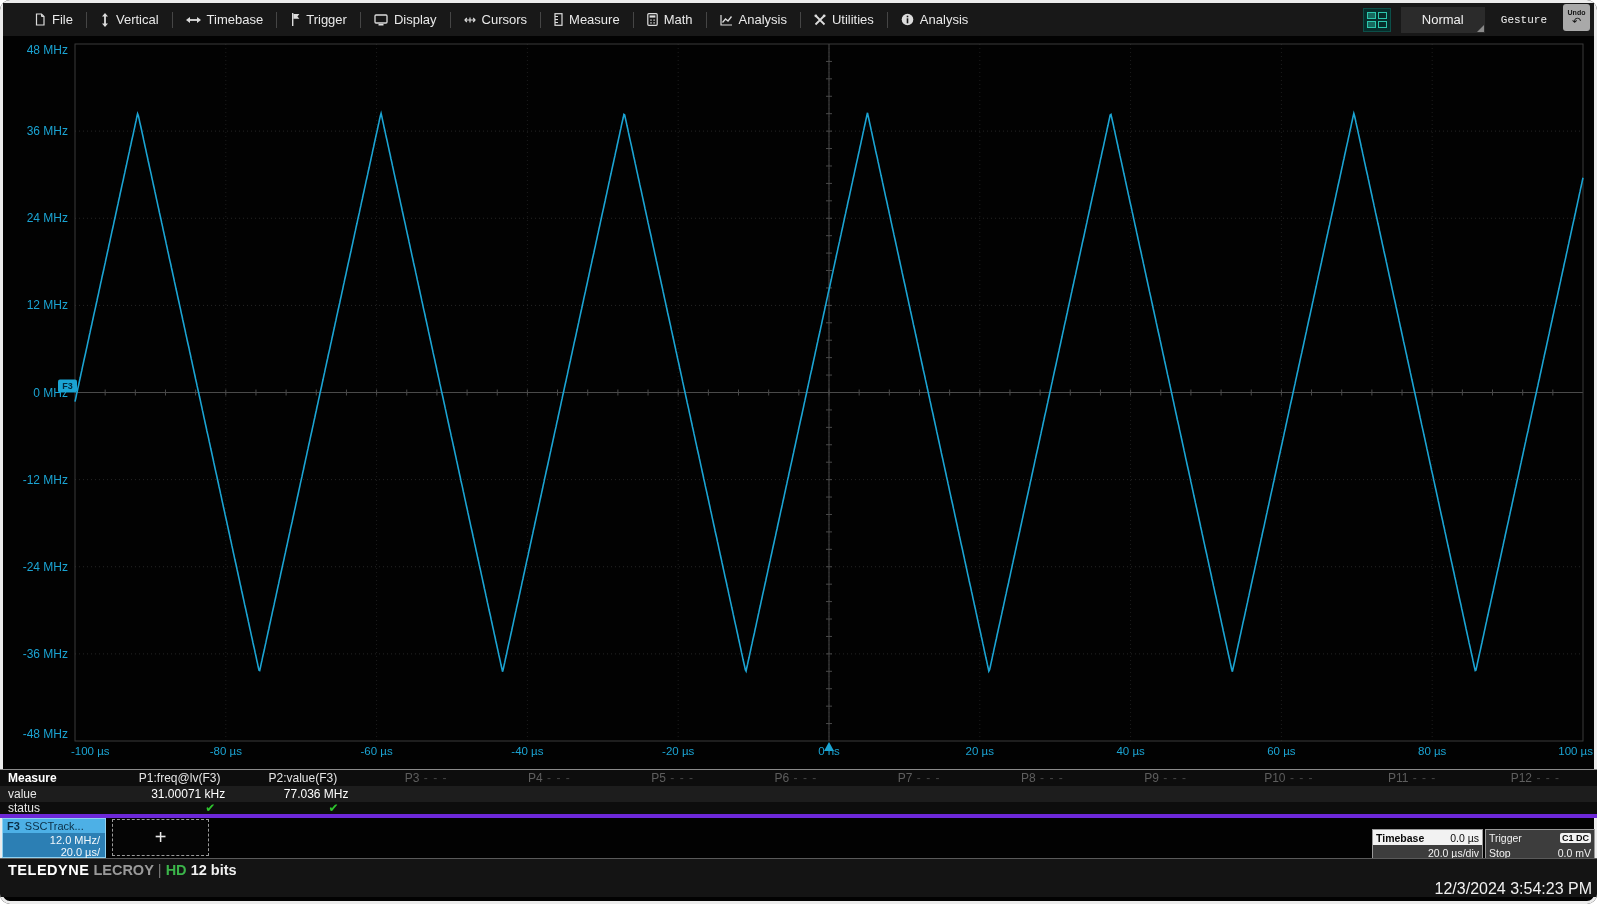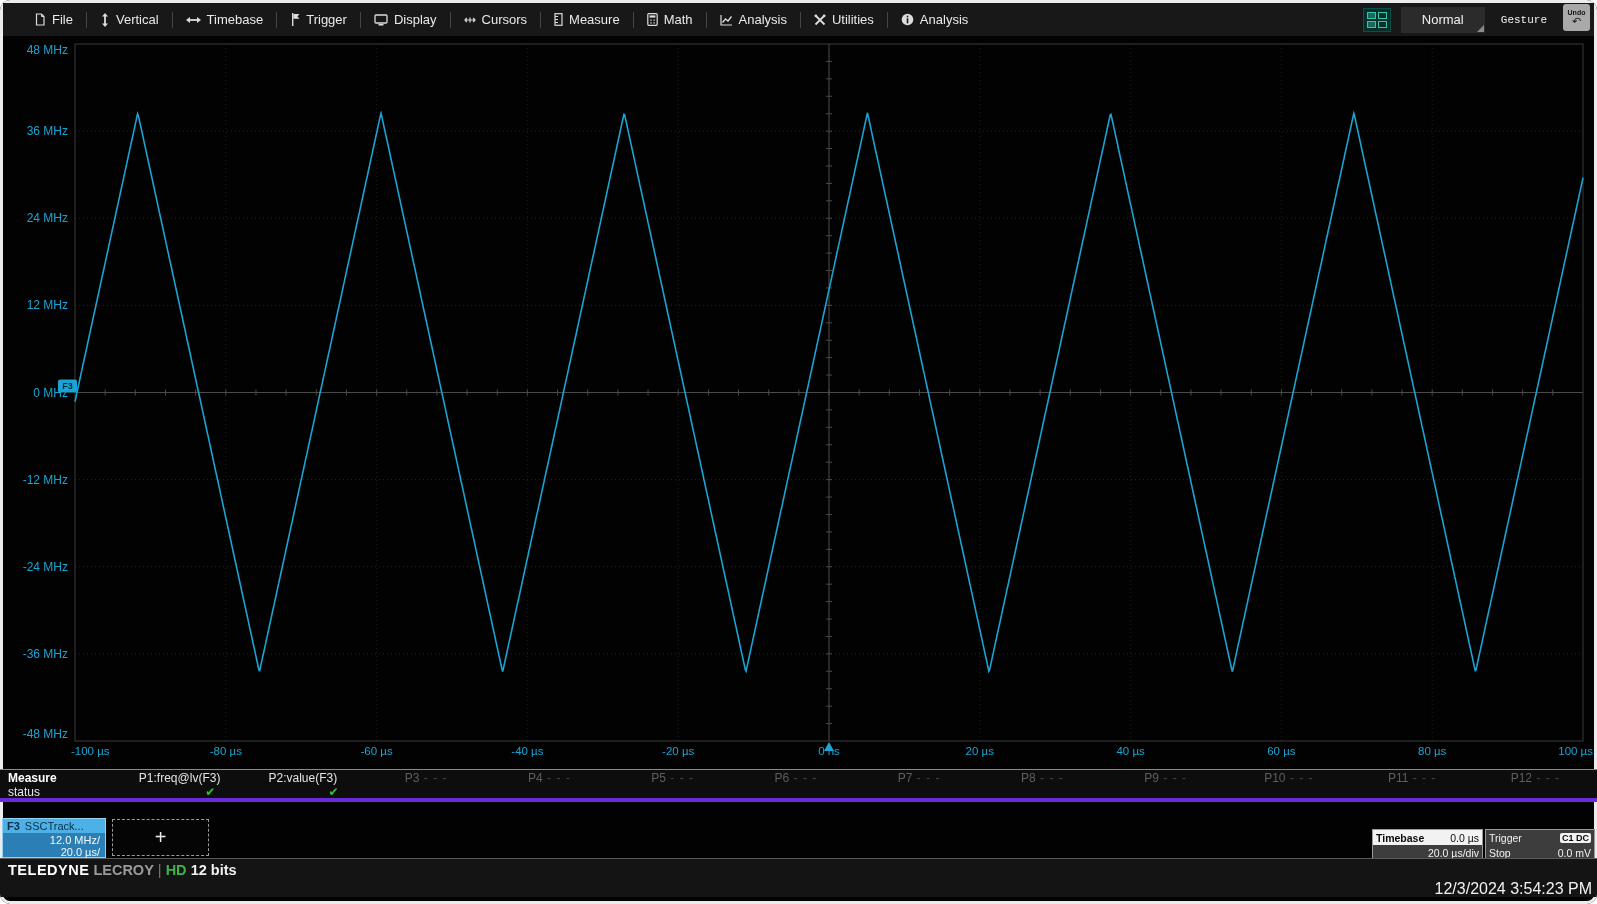--- a/index.html
+++ b/index.html
@@ -348,20 +348,35 @@
         <div class="m-cell hdr dim">P4<span class="dots"> - - -</span></div>
         <div class="m-cell hdr dim">P5<span class="dots"> - - -</span></div>
         <div class="m-cell hdr dim">P6<span class="dots"> - - -</span></div>
         <div class="m-cell hdr dim">P7<span class="dots"> - - -</span></div>
         <div class="m-cell hdr dim">P8<span class="dots"> - - -</span></div>
         <div class="m-cell hdr dim">P9<span class="dots"> - - -</span></div>
         <div class="m-cell hdr dim">P10<span class="dots"> - - -</span></div>
         <div class="m-cell hdr dim">P11<span class="dots"> - - -</span></div>
         <div class="m-cell hdr dim">P12<span class="dots"> - - -</span></div>
       </div>
+    <div class="m-row r2" id="m-row-val">
+      <div class="m-label">value</div>
+    <div class="m-cell val">31.00071 kHz</div>
+        <div class="m-cell val">77.036 MHz</div>
+        <div class="m-cell val"></div>
+        <div class="m-cell val"></div>
+        <div class="m-cell val"></div>
+        <div class="m-cell val"></div>
+        <div class="m-cell val"></div>
+        <div class="m-cell val"></div>
+        <div class="m-cell val"></div>
+        <div class="m-cell val"></div>
+        <div class="m-cell val"></div>
+        <div class="m-cell val"></div>
+      </div>
     <div class="m-row r3" id="m-row-st">
       <div class="m-label">status</div>
     <div class="m-cell st">✔</div>
         <div class="m-cell st">✔</div>
         <div class="m-cell st"></div>
         <div class="m-cell st"></div>
         <div class="m-cell st"></div>
         <div class="m-cell st"></div>
         <div class="m-cell st"></div>
         <div class="m-cell st"></div>

